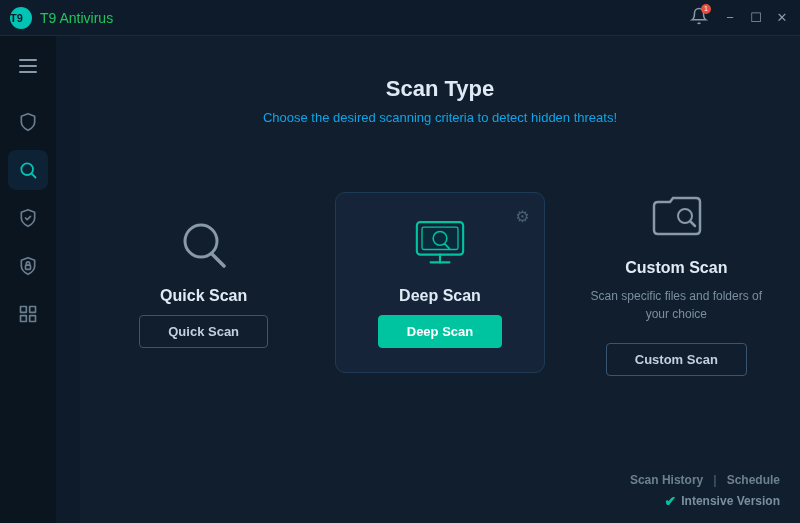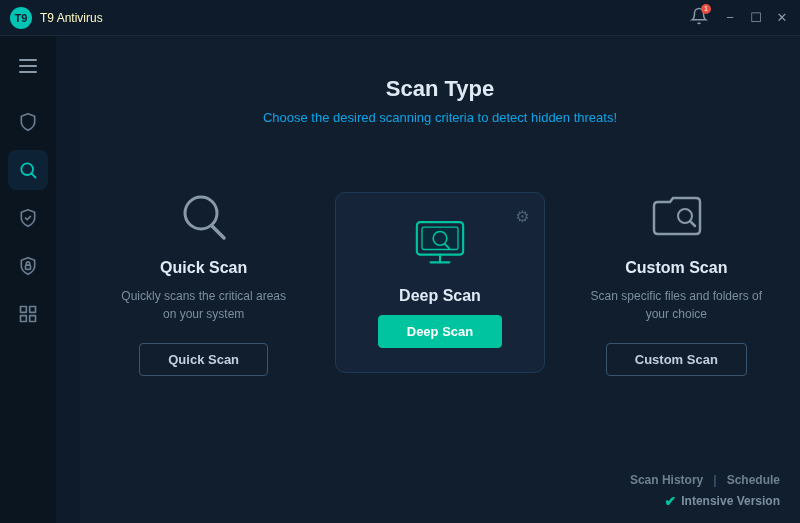--- a/index.html
+++ b/index.html
@@ -28,28 +28,27 @@
       align-items: center;
       gap: 8px;
     }
     .title-bar-logo {
       width: 22px;
       height: 22px;
       background: #00c4b4;
       border-radius: 50%;
       display: flex;
       align-items: center;
-      justify-content: center;
       font-size: 11px;
       font-weight: bold;
       color: #0d1b2a;
     }
     .title-bar-title {
-      font-size: 12px;
-      color: #fef9c3;
+      font-size: 14px;
+      color: #22c55e;
     }
     .title-bar-controls {
       display: flex;
       align-items: center;
       gap: 6px;
     }
     .title-bar-icon {
       width: 20px;
       height: 20px;
       display: flex;
@@ -347,21 +346,20 @@
     <div class="scan-cards">
 
       <div class="scan-card">
         <div class="card-icon">
           <svg viewBox="0 0 60 55" fill="none">
             <circle cx="27" cy="25" r="16" stroke="#8899aa" stroke-width="3" fill="none"></circle>
             <line x1="38.5" y1="38.5" x2="50" y2="50" stroke="#8899aa" stroke-width="3.5" stroke-linecap="round"></line>
           </svg>
         </div>
         <div class="card-title">Quick Scan</div>
-        <div class="card-desc">Quickly scans the critical areas on your system</div>
         <button class="scan-btn">Quick Scan</button>
       </div>
 
       <div class="scan-card active-card">
         <div class="gear-icon-top">⚙</div>
         <div class="card-icon">
           <svg viewBox="0 0 70 60" fill="none">
 
             <rect x="8" y="5" width="54" height="38" rx="4" stroke="#00c4a0" stroke-width="2.5" fill="none"></rect>
 

